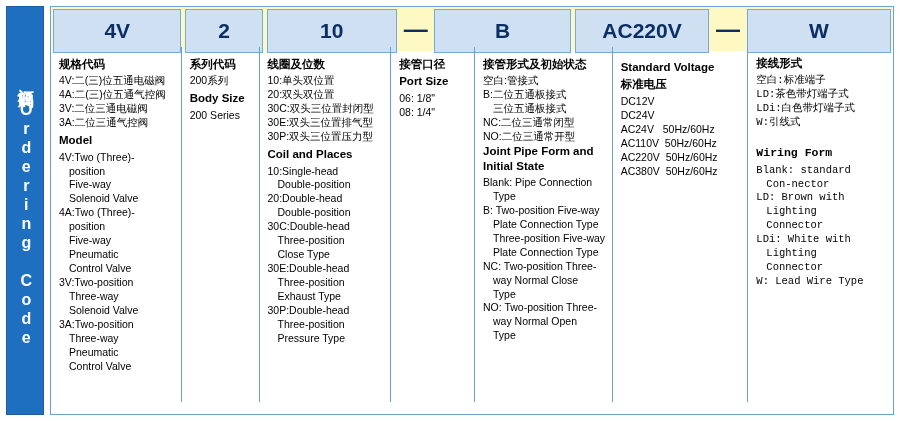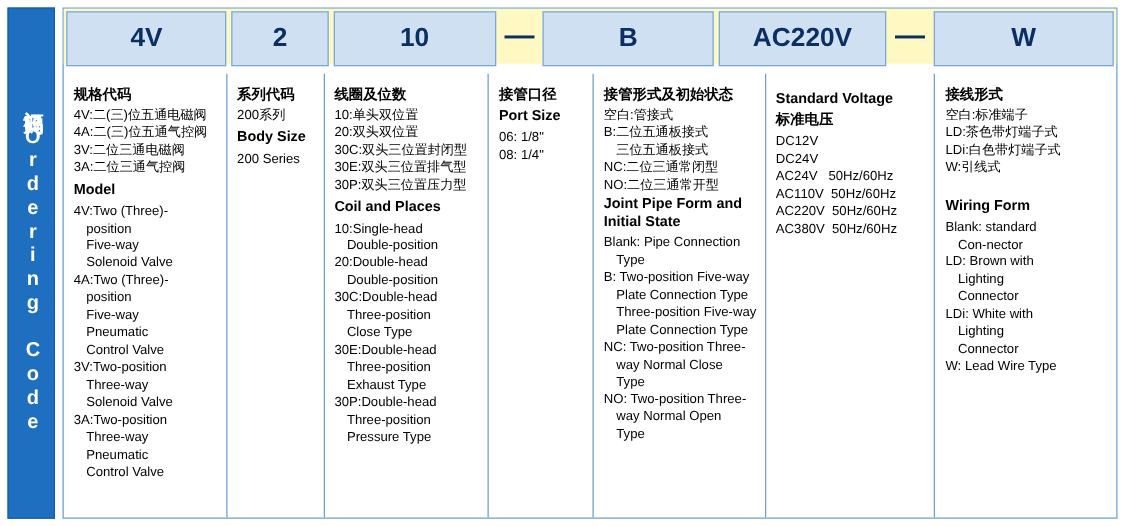--- a/index.html
+++ b/index.html
@@ -79,21 +79,21 @@
     justify-content: center;
     color: #0b2f63;
     font-weight: bold;
     font-size: 24px;
     background: transparent;
     border: none;
   }
   
   .cols {
     position: absolute;
-    left: 0; top: 52px;
+    left: 0; top: 40px;
     width: 100%;
     height: 355px;
     display: flex;
   }
   .col {
     position: relative;
     border-left: 1px solid #6d9fd0;
     padding: 10px 6px 4px 8px;
     overflow: hidden;
   }
@@ -115,21 +115,21 @@
     font-size: 10.5px;
   }
   .indent1 { padding-left: 10px; }
   
   .w1 { width: 130px; }
   .w2 { width: 78px; }
   .w3 { width: 132px; }
   .w4 { width: 84px; }
   .w5 { width: 138px; }
   .w6 { width: 136px; }
-  .w7 { width: 146px; }
+  .w7 { width: 146px; font-family: Liberation Mono, monospace; }
 </style>
 </head>
 <body>
 
 <div id="page">
 
   <div class="sidebar">
     <div class="sidebar-label">
       <span>订购码 Ordering Code</span>
     </div>

